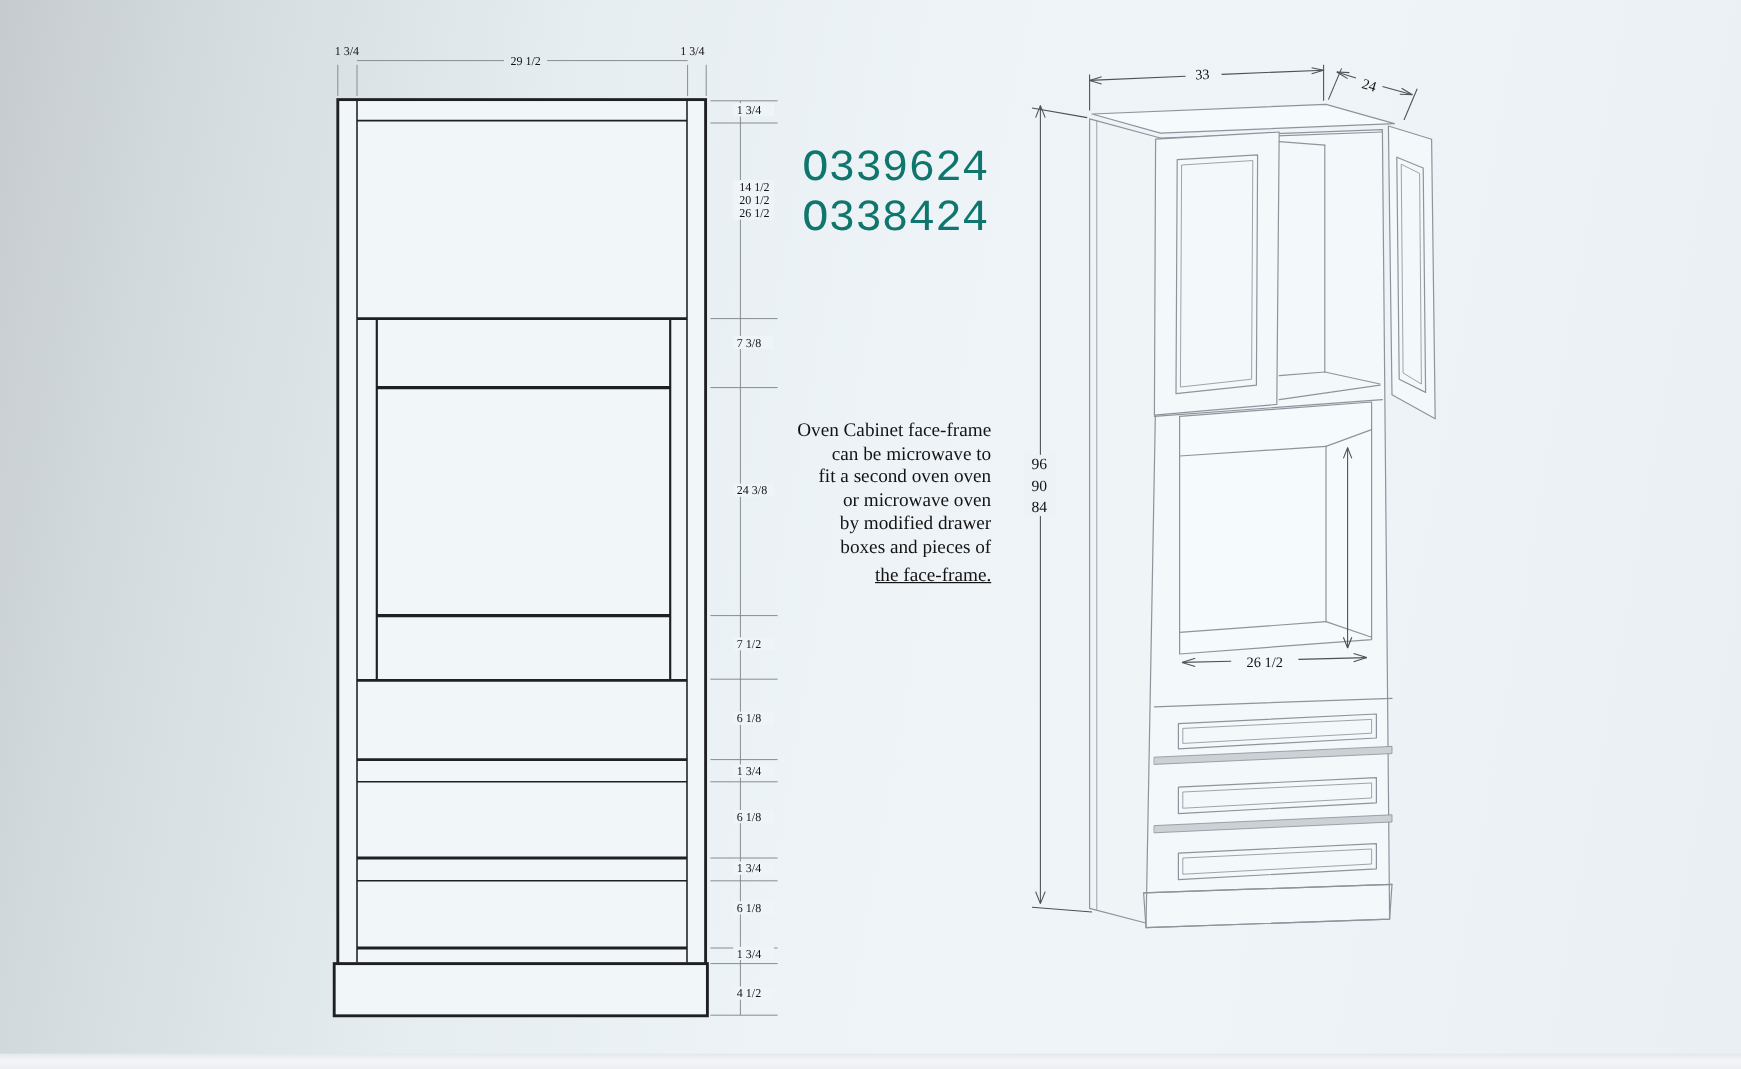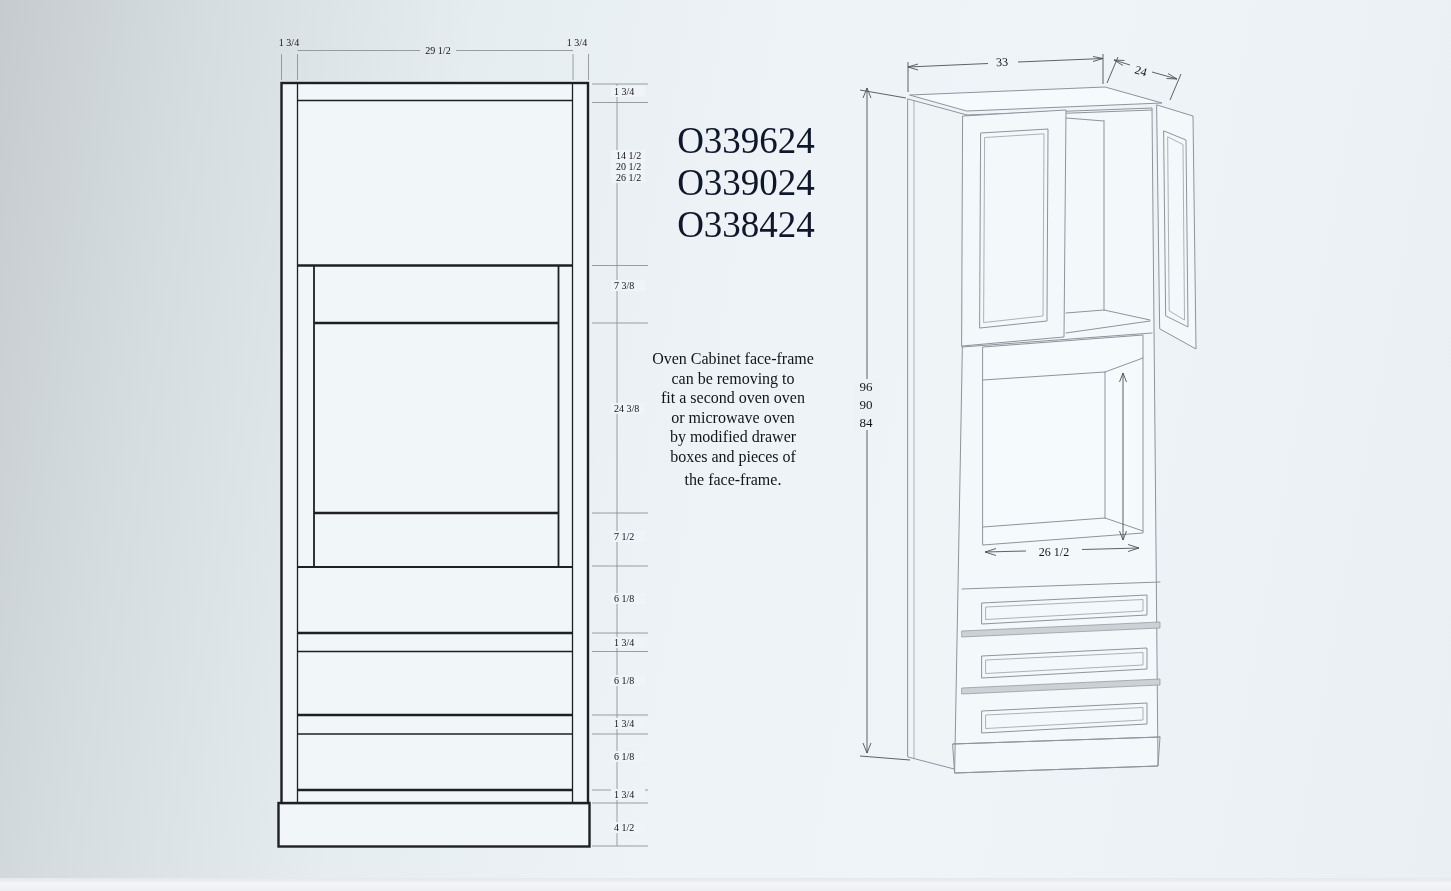--- a/index.html
+++ b/index.html
@@ -8,27 +8,27 @@
     font-family:"Liberation Serif", serif;
     background:linear-gradient(100deg,#c5cbce 0%, #d5dcdf 12%, #e6edf1 30%, #edf3f7 50%, #eef4f8 68%, #e9eff3 100%);
   }
   .floor-strip{
     position:absolute;left:0;bottom:0;width:1451px;height:13px;
     background:linear-gradient(#e2e8ec,#f4f5f7 45%,#edeff2);
   }
   .abs{position:absolute;}
   .models{
     left:658px;top:120px;width:176px;text-align:center;
-    font-size:37px;line-height:42px;color:#0f172a;
+    font-size:37px;line-height:42px;color:#0f766e;font-family:Liberation Mono, monospace;
   }
   .note{
-    left:640px;top:349px;width:186px;text-align:center;
+    left:640px;top:349px;width:186px;text-align:right;
     font-size:16px;line-height:19.6px;color:#141414;
   }
-  .note .last{margin-top:3px;}
+  .note .last{margin-top:3px;text-decoration:underline;}
   svg text{font-family:"Liberation Serif", serif;fill:#141414;}
   svg .dimtxt{font-size:10px;}
   svg .isodim{font-size:12px;}
   svg .isoh{font-size:13px;}
 </style>
 </head>
 <body>
 
 <svg class="abs" style="left:260px;top:20px" width="400" height="840" viewBox="260 20 400 840">
 
@@ -115,27 +115,26 @@
     <text class="dimtxt" x="614" y="684">6 1/8</text>
     <text class="dimtxt" x="614" y="727">1 3/4</text>
     <text class="dimtxt" x="614" y="760">6 1/8</text>
     <text class="dimtxt" x="614" y="798">1 3/4</text>
     <text class="dimtxt" x="614" y="831">4 1/2</text>
   </g>
 </svg>
 
 <div class="abs models">
   <div>O339624</div>
-  <div>O339024</div>
   <div>O338424</div>
 </div>
 
 <div class="abs note">
   <div>Oven Cabinet face-frame</div>
-  <div>can be removing to</div>
+  <div>can be microwave to</div>
   <div>fit a second oven oven</div>
   <div>or microwave oven</div>
   <div>by modified drawer</div>
   <div>boxes and pieces of</div>
   <div class="last">the face-frame.</div>
 </div>
 
 <svg class="abs" style="left:840px;top:30px" width="380" height="760" viewBox="840 30 380 760">
 
   <g stroke="#8d949b" stroke-width="1" fill="none" stroke-linejoin="round" stroke-linecap="round">

